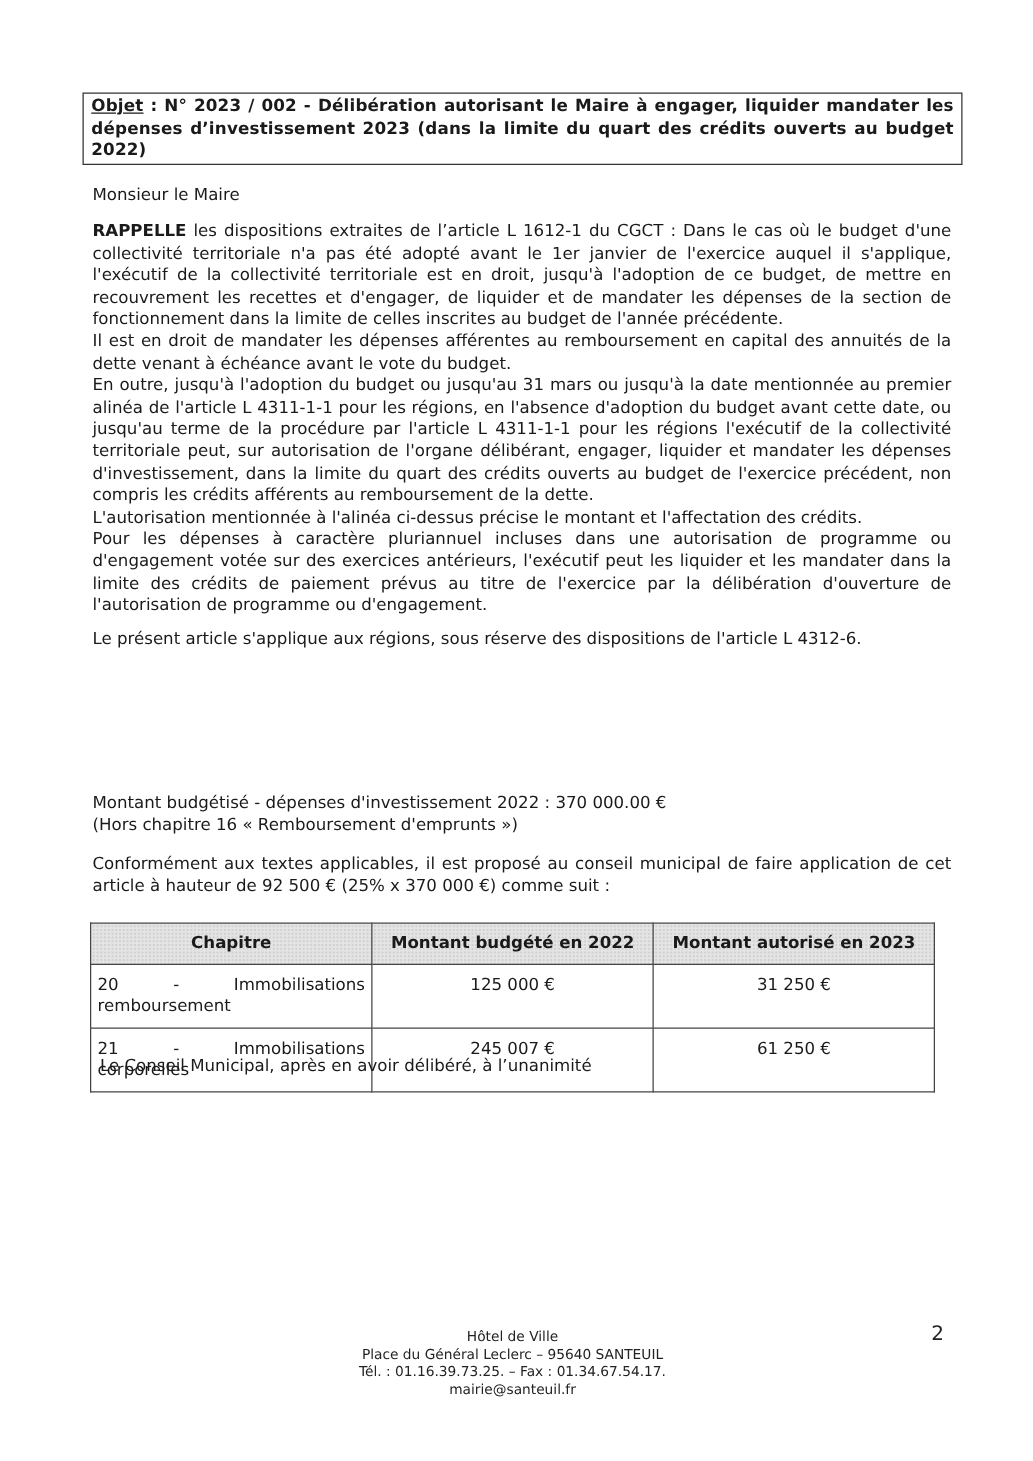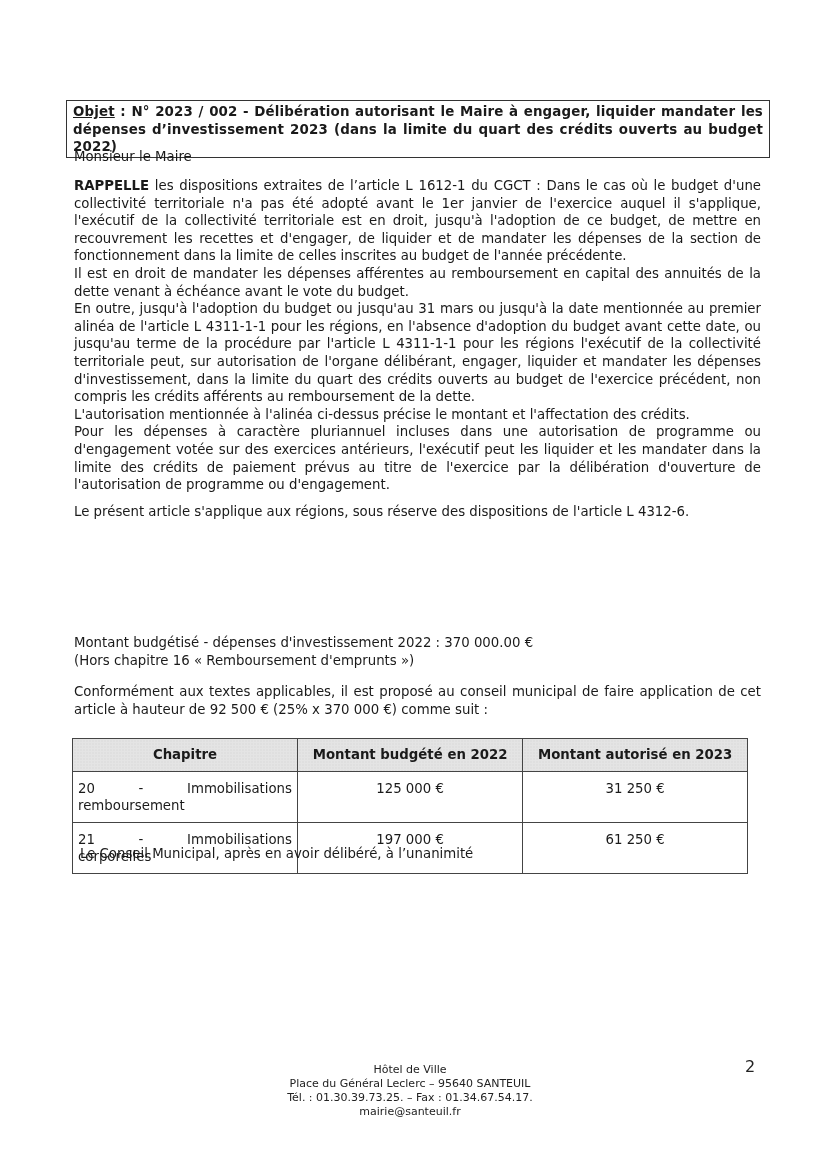--- a/index.html
+++ b/index.html
@@ -3,21 +3,21 @@
 <meta charset="utf-8">
 <style>
   html, body { margin: 0; padding: 0; background: #ffffff; }
   body { width: 826px; height: 1169px; position: relative; overflow: hidden;
          font-family: "DejaVu Sans", "Liberation Sans", sans-serif; color: #1a1a1a; }
   .page { position: absolute; left: 0; top: 0; width: 826px; height: 1169px; }
 
   .title-box { position: absolute; left: 66px; top: 74px; width: 690px;
                border: 1.4px solid #333; padding: 2px 6px 1px 6px;
                font-weight: bold; font-size: 13.4px; line-height: 17.5px;
-               text-align: justify; text-align-last: left; letter-spacing: 0.15px; margin-top: 26px; }
+               text-align: justify; text-align-last: left; letter-spacing: 0.15px; }
   .title-box .objet { text-decoration: underline; }
 
   .body-text { position: absolute; left: 74px; width: 687px;
                font-size: 13.3px; line-height: 17.6px; text-align: justify; }
   .salutation { top: 148px; }
   .para-main { top: 177px; }
   .para-main p, .para-credits p { margin: 0; }
   .para-main p.last-line-left, .para-credits p { text-align-last: left; }
   .para-credits { top: 503px; }
   .para-montant { top: 634px; }
@@ -95,29 +95,29 @@
       </tr>
       <tr>
         <td class="chap">
           <div class="chap-line1">
               <span>21</span>
               <span>-</span>
               <span>Immobilisations</span>
             </div>
           <div>corporelles</div>
         </td>
-        <td class="num">197 000 €</td>
+        <td class="num">245 007 €</td>
         <td class="num">61 250 €</td>
       </tr>
     </tbody>
   </table>
 
   <div class="conseil">Le Conseil Municipal, après en avoir délibéré, à l’unanimité</div>
 
   <div class="footer">
     <div>Hôtel de Ville</div>
     <div>Place du Général Leclerc – 95640 SANTEUIL</div>
-    <div>Tél. : 01.30.39.73.25. – Fax : 01.34.67.54.17.</div>
+    <div>Tél. : 01.16.39.73.25. – Fax : 01.34.67.54.17.</div>
     <div>mairie@santeuil.fr</div>
   </div>
 
   <div class="page-number">2</div>
 </div>
 
 </body></html>

